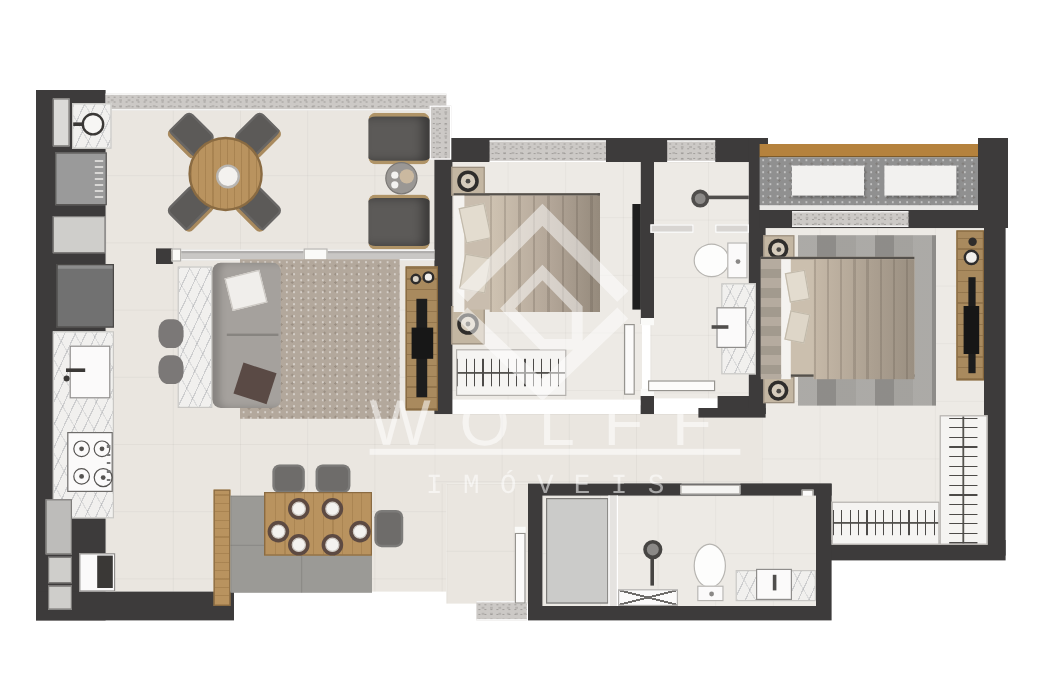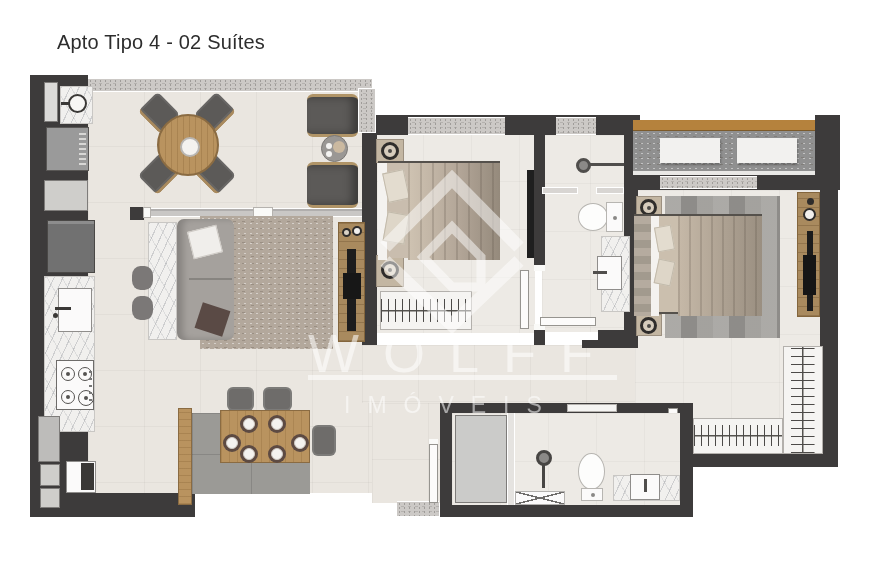--- a/index.html
+++ b/index.html
@@ -54,21 +54,20 @@
   .rug-noise{background-image:radial-gradient(rgba(255,255,255,.45) 18%,transparent 20%),radial-gradient(rgba(90,78,66,.28) 18%,transparent 20%);
     background-size:6px 5px,9px 7px;background-position:0 0,3px 2px;}
   .title{font-size:20px;color:#2d2d2d;letter-spacing:.2px;}
   .wm-text{color:var(--watermark);font-weight:400;white-space:nowrap;}
 </style>
 </head>
 <body>
 
 <div id="canvas">
 
-  <div class="abs title" style="left:57px;top:31px;">Apto Tipo 4 - 02 Suítes</div>
 
   <div class="abs floor" style="left:88px;top:90px;width:284px;height:403px;"></div>
   <div class="abs floor2" style="left:375px;top:133px;width:160px;height:200px;"></div>
   <div class="abs floor2" style="left:542px;top:135px;width:82px;height:197px;"></div>
   <div class="abs floor" style="left:362px;top:345px;width:318px;height:58px;"></div>
   <div class="abs floor" style="left:372px;top:403px;width:68px;height:100px;"></div>
   <div class="abs floor2" style="left:635px;top:190px;width:185px;height:262px;"></div>
 
   <div class="abs wall" style="left:30px;top:75px;width:58px;height:442px;"></div>
   <div class="abs wall" style="left:30px;top:493px;width:165px;height:24px;"></div>
@@ -251,15 +250,15 @@
     <div class="place" style="left:19px;top:34px;"></div>
     <div class="place" style="left:47px;top:34px;"></div>
   </div>
 
   <svg class="abs" style="left:357px;top:165px;opacity:.5;" width="190" height="168" viewBox="0 0 190 168">
     <path d="M28 82 L95 14 L162 82" fill="none" stroke="#ffffff" stroke-width="13"></path>
     <path d="M28 96 L95 160 L162 96" fill="none" stroke="#ffffff" stroke-width="13"></path>
     <path d="M66 92 L95 62 L124 92 L124 122 L95 122 Z" fill="none" stroke="#ffffff" stroke-width="9"></path>
   </svg>
   <div class="abs wm-text" style="left:308px;top:322px;font-size:54px;letter-spacing:24px;text-decoration:underline;">WOLFF</div>
-  <div class="abs wm-text" style="left:344px;top:392px;font-size:23px;letter-spacing:17px;">IMÓVEIS</div>
+  <div class="abs wm-text" style="left:355px;top:392px;font-size:23px;letter-spacing:17px;font-family:Liberation Mono, monospace;">IMÓVEIS</div>
 
 </div>
 
 </body></html>

